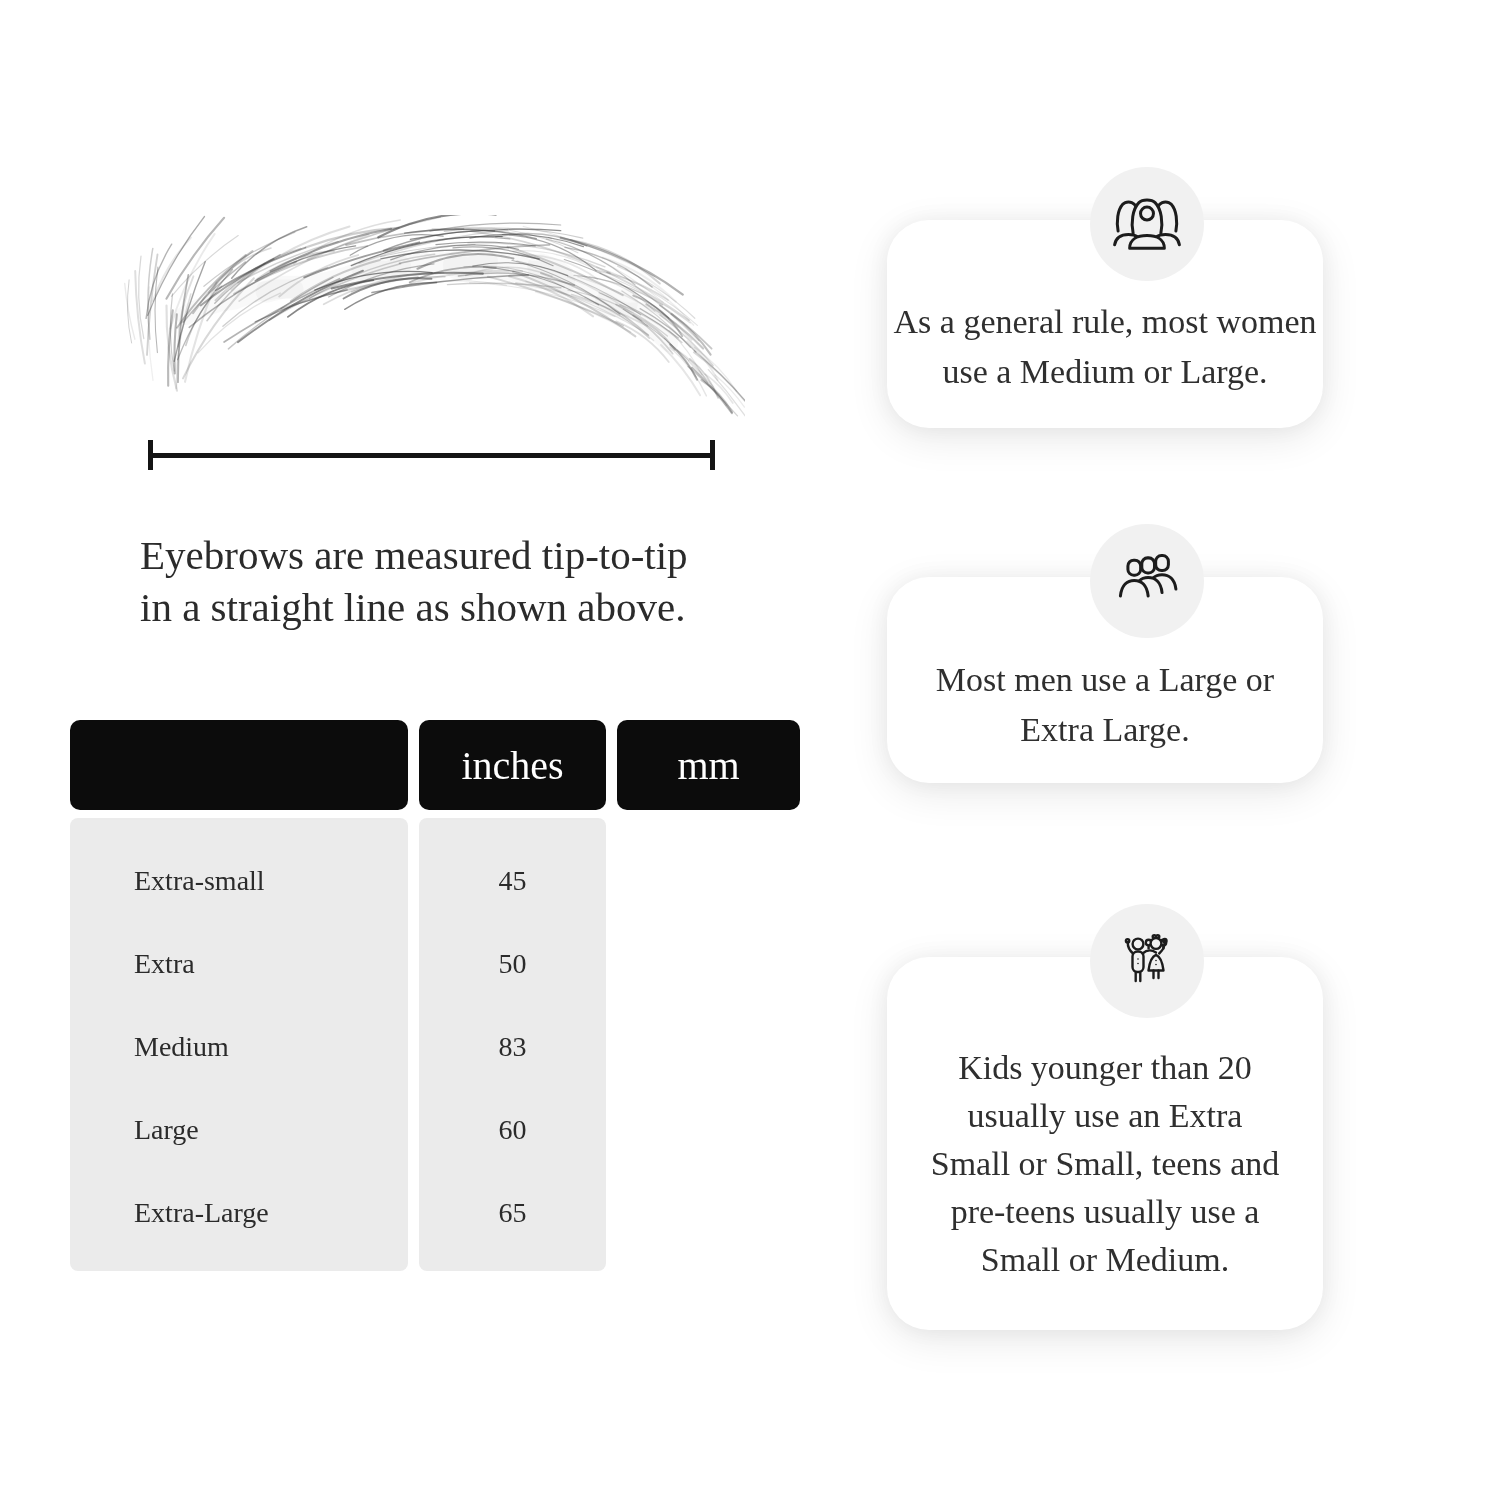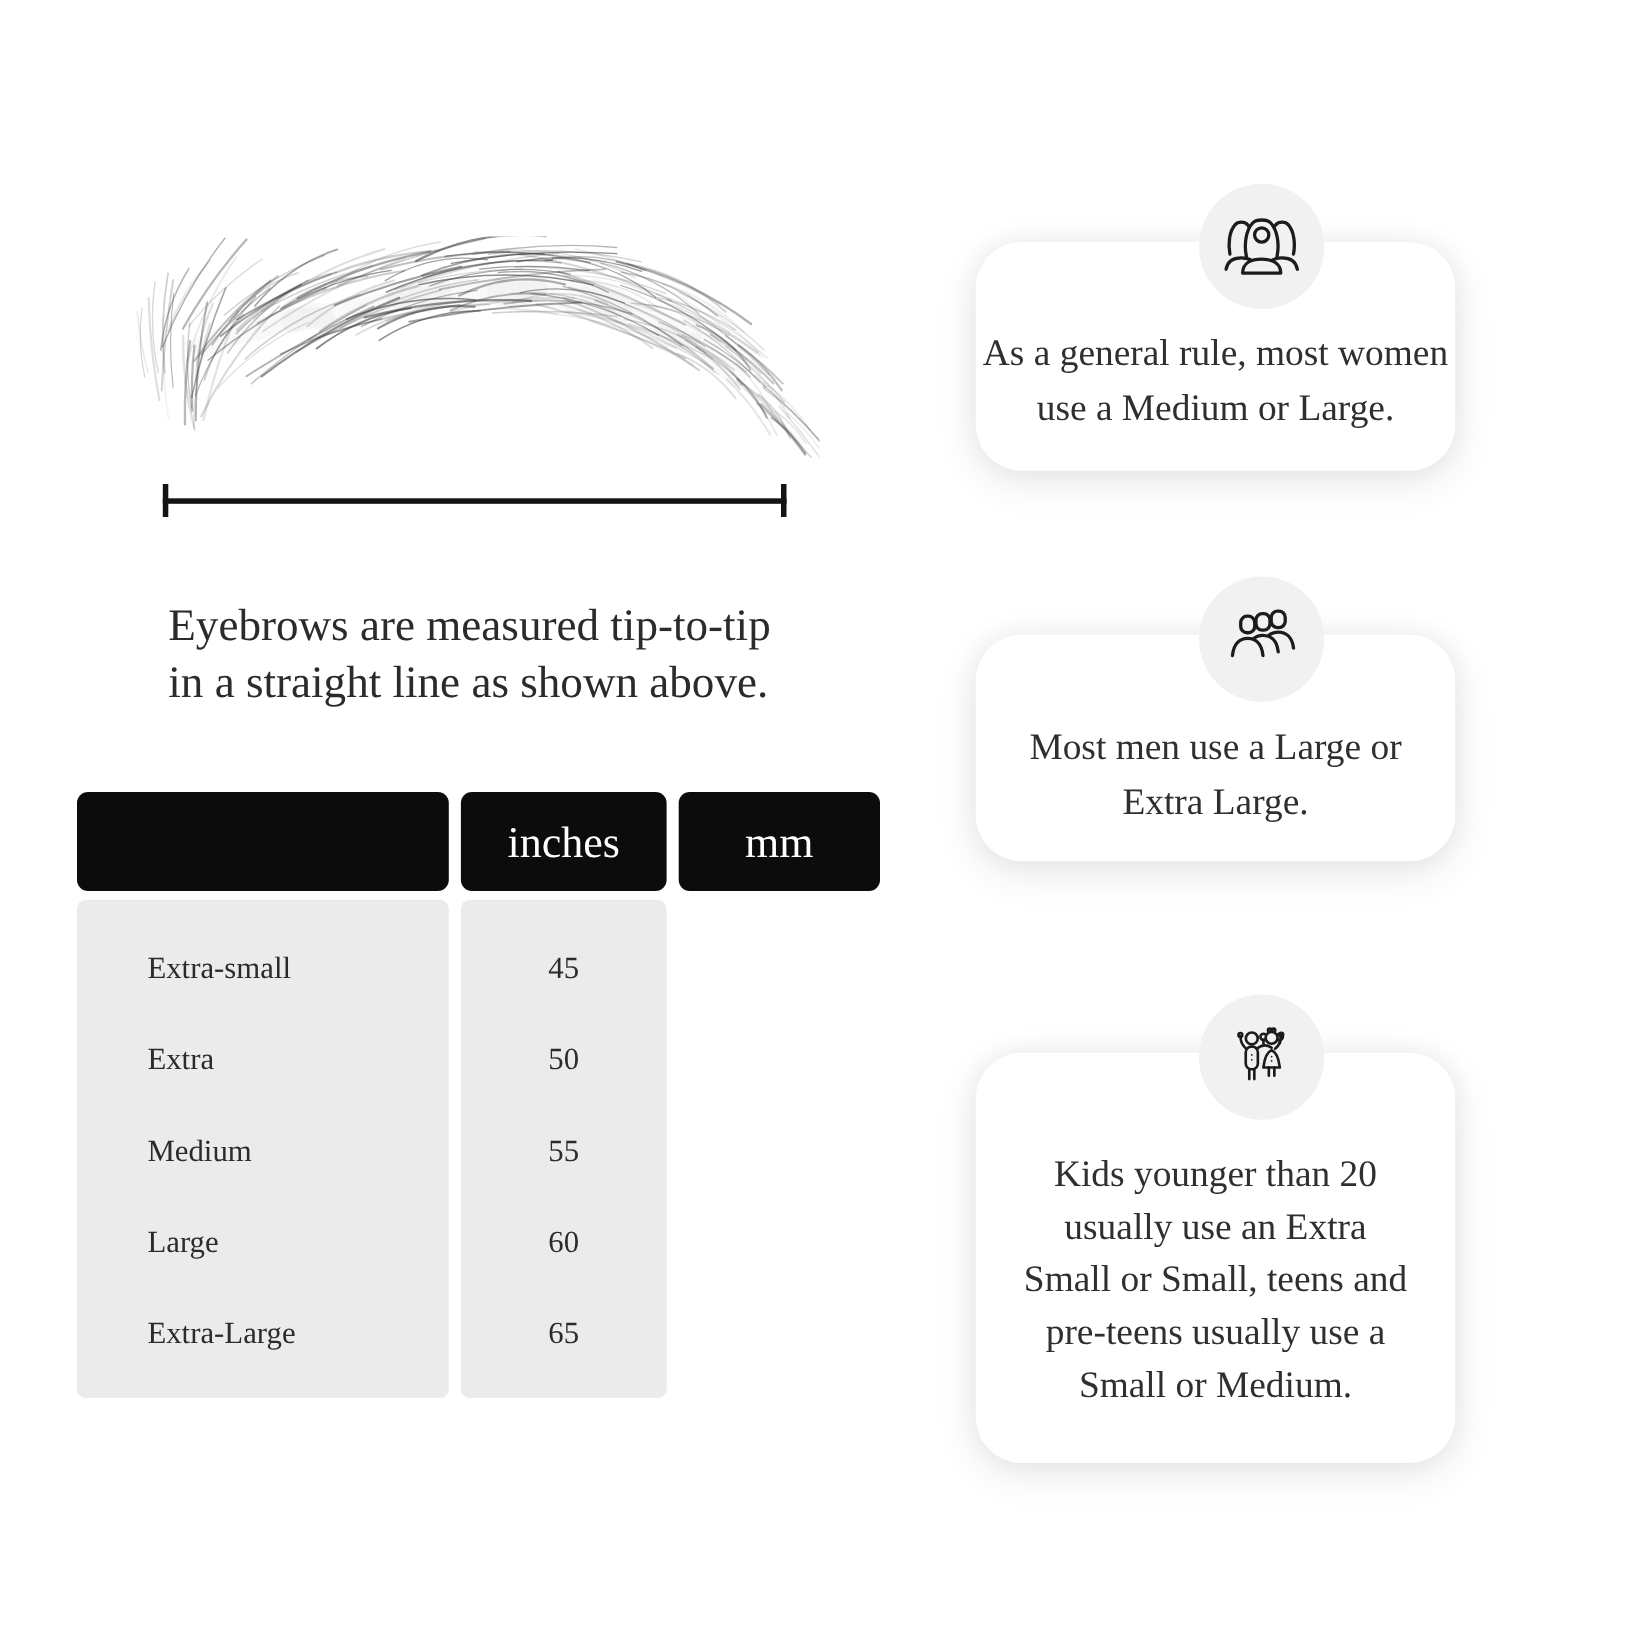--- a/index.html
+++ b/index.html
@@ -8,21 +8,21 @@
     font-family:"Liberation Serif", serif;color:#2e2e2e;
   }
   
   #brow-svg{position:absolute;left:100px;top:215px;width:645px;height:225px;}
   .mline{position:absolute;left:148px;top:440px;width:567px;height:30px;}
   .mline .bar{position:absolute;left:0;right:0;top:13px;height:5px;background:#141414;}
   .mline .cap{position:absolute;top:0;width:5px;height:30px;background:#141414;}
   .mline .cap.left{left:0;}
   .mline .cap.right{right:0;}
   .caption{
-    position:absolute;left:137px;top:526px;margin:16px;
+    position:absolute;left:137px;top:526px;margin:3px;
     font-size:41px;line-height:52px;white-space:pre-line;color:#2b2b2b;
   }
   
   .sizetable{position:absolute;left:70px;top:720px;width:594px;}
   .thead,.tbody{display:grid;grid-template-columns:338px 187px 183px;column-gap:11px;}
   .th{
     height:90px;background:#0c0c0c;border-radius:10px;color:#ffffff;
     display:flex;align-items:center;justify-content:center;font-size:40px;
   }
   .tbody{margin-top:8px;}
@@ -254,21 +254,21 @@
       <div class="tcol names">
         <div class="tcell">Extra-small</div>
         <div class="tcell">Extra</div>
         <div class="tcell">Medium</div>
         <div class="tcell">Large</div>
         <div class="tcell">Extra-Large</div>
       </div>
       <div class="tcol nums">
         <div class="tcell">45</div>
         <div class="tcell">50</div>
-        <div class="tcell">55</div>
+        <div class="tcell">83</div>
         <div class="tcell">60</div>
         <div class="tcell">65</div>
       </div>
     </div>
   </div>
 
   <div class="card c1">
     <div class="badge">
       <svg class="icon" width="74" height="74" viewBox="0 0 64 64" fill="none" stroke="#1c1c1c" stroke-width="2.6" stroke-linecap="round" stroke-linejoin="round">
         <path d="M7 38 C5.5 30 6.5 20 11 15 C13.5 12.2 18.5 12.2 21 15 C25.5 20 26.5 30 25 38"></path>

